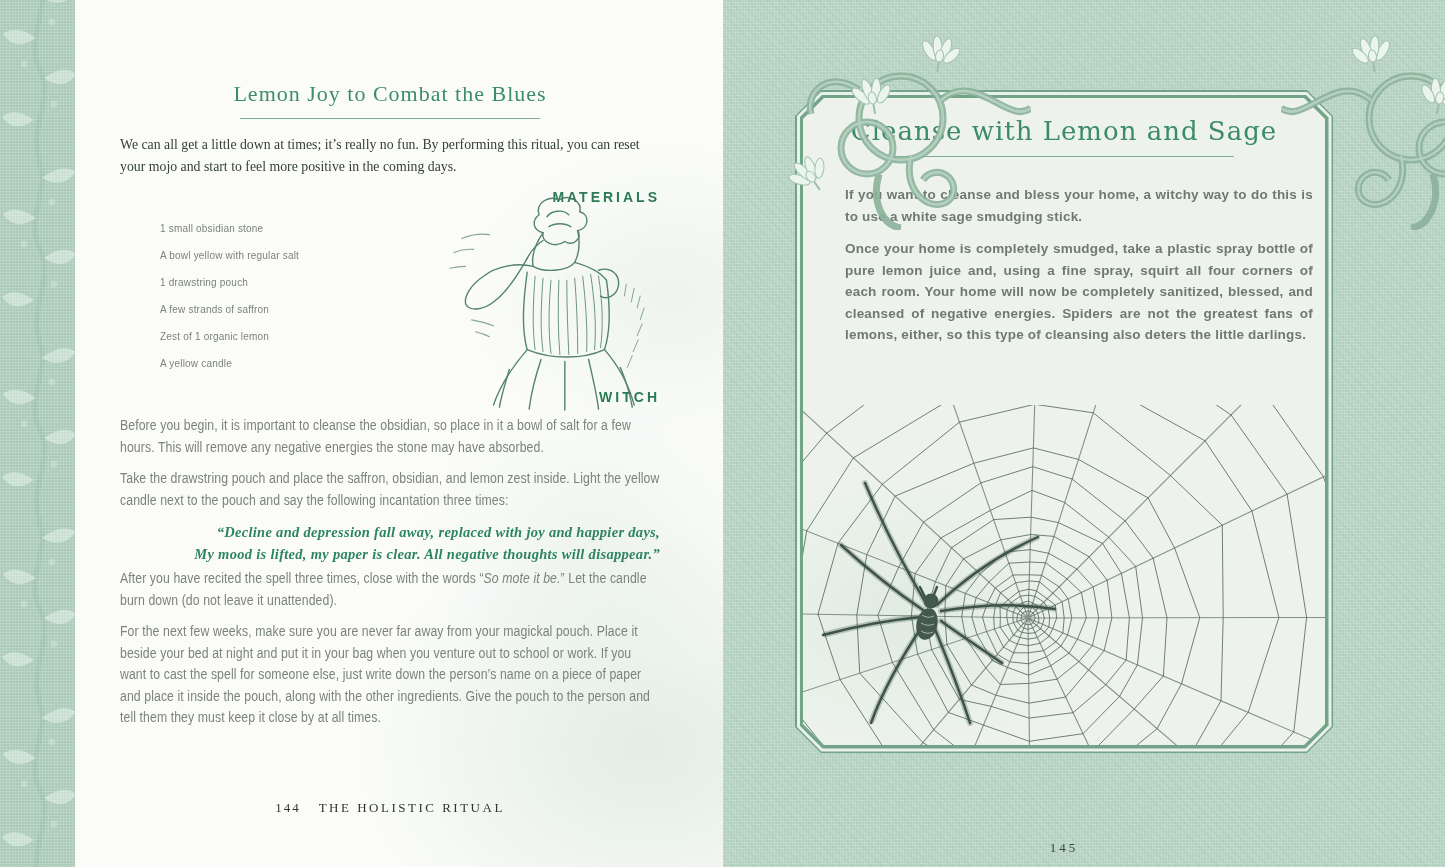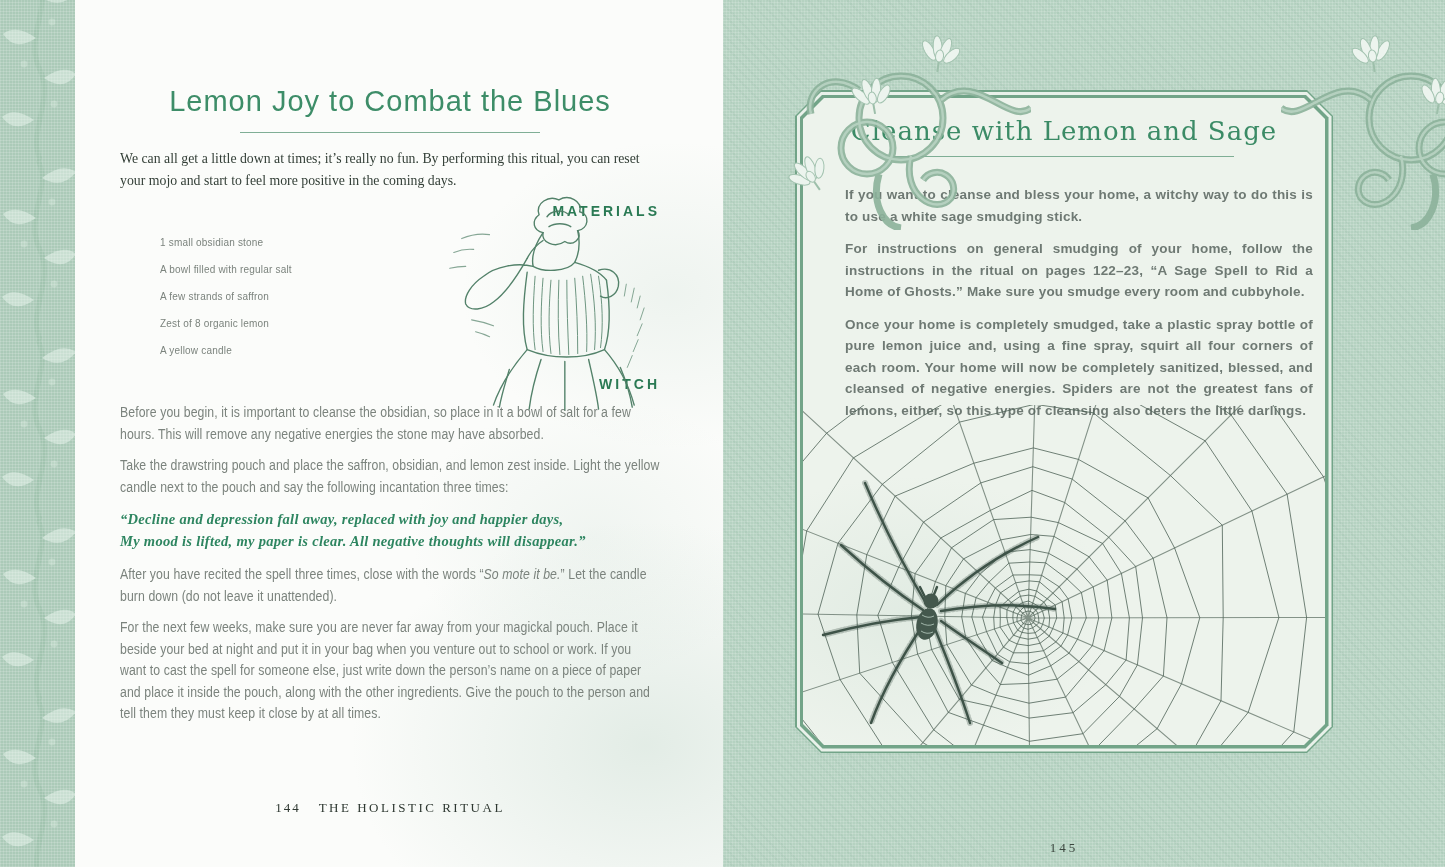--- a/index.html
+++ b/index.html
@@ -18,31 +18,31 @@
   .vine-strip svg{position:absolute;inset:0;}
 
   
   .page-left{position:absolute;left:75px;top:0;width:648px;height:867px;
     background:
       radial-gradient(420px 320px at 88% 86%, rgba(170,200,183,.30), transparent 70%),
       radial-gradient(300px 220px at 92% 34%, rgba(170,200,183,.16), transparent 70%),
       radial-gradient(260px 200px at 80% 62%, rgba(170,200,183,.14), transparent 70%),
       #fbfcfa;}
   .lp-content{position:absolute;left:45px;top:70px;width:540px;}
-  .lp-title{margin:16px;text-align:center;font-family:Liberation Sans, sans-serif;font-weight:400;
-    font-size:29px;line-height:30px;color:#3d8d68;letter-spacing:1px;}
+  .lp-title{margin:9px;text-align:center;font-family:Liberation Serif, serif;font-weight:400;
+    font-size:22px;line-height:30px;color:#3d8d68;letter-spacing:1px;}
   .title-rule{width:300px;height:1px;background:#7fae95;margin:9px auto 14px auto;}
   .serifp{font-family:"Liberation Serif",serif;color:#333f37;font-size:15px;line-height:22px;margin:0 0 12px 0;}
   .condense{width:616px;transform:scaleX(0.877);transform-origin:0 0;}
   .condense-serif{width:587px;transform:scaleX(0.92);transform-origin:0 0;}
   .green-head{margin:12px 0 10px 0;font-size:14px;font-weight:bold;letter-spacing:3px;color:#2a7a54;text-align:right;}
   .mat-list{list-style:none;margin:0 0 6px 0;padding:0 0 0 40px;}
   .mat-list li{font-size:10px;line-height:27px;color:#7b837d;letter-spacing:.2px;}
   .sansp{font-size:14px;line-height:21.5px;color:#7b837d;letter-spacing:.1px;margin:0 0 10px 0;}
-  .incant{margin:4px 0 12px 0;text-align:left;font-family:"Liberation Serif",serif;
+  .incant{margin:4px 0 3px 0;text-align:right;font-family:"Liberation Serif",serif;
     font-style:italic;font-weight:bold;font-size:14.5px;line-height:22px;color:#2d8560;letter-spacing:.3px;}
   .woman{position:absolute;left:312px;top:122px;width:228px;height:220px;}
   .lp-footer{position:absolute;left:45px;top:800px;width:540px;text-align:center;
     font-family:"Liberation Serif",serif;font-size:13px;color:#2e3831;letter-spacing:2.5px;}
   .lp-footer .pg{margin-right:18px;letter-spacing:2px;}
 
   
   .page-right{position:absolute;left:723px;top:0;width:722px;height:867px;background:#b5d2c1;}
   .page-right .tex{position:absolute;inset:0;
     background:
@@ -120,23 +120,24 @@
     <div class="lp-content">
 
       <h1 class="lp-title">Lemon Joy to Combat the Blues</h1>
       <div class="title-rule"></div>
 
       <p class="serifp condense-serif">We can all get a little down at times; it’s really no fun. By performing this ritual, you can reset your mojo and start to feel more positive in the coming days.</p>
 
       <h2 class="green-head">MATERIALS</h2>
       <ul class="mat-list">
         <li>1 small obsidian stone</li>
-        <li>A bowl filled with regular salt</li>
+        <li>A bowl yellow with regular salt</li>
+        <li>1 drawstring pouch</li>
         <li>A few strands of saffron</li>
-        <li>Zest of 8 organic lemon</li>
+        <li>Zest of 1 organic lemon</li>
         <li>A yellow candle</li>
       </ul>
 
       <h2 class="green-head">WITCH</h2>
       <p class="sansp condense">Before you begin, it is important to cleanse the obsidian, so place in it a bowl of salt for a few hours. This will remove any negative energies the stone may have absorbed.</p>
       <p class="sansp condense">Take the drawstring pouch and place the saffron, obsidian, and lemon zest inside. Light the yellow candle next to the pouch and say the following incantation three times:</p>
 
       <div class="incant">
         <div>“Decline and depression fall away, replaced with joy and happier days,</div>
         <div>My mood is lifted, my paper is clear. All negative thoughts will disappear.”</div>
@@ -190,21 +191,20 @@
       <div class="f1"></div>
       <div class="f2"></div>
       <div class="f3"></div>
       <div class="f4">
 
         <h1 class="rp-title">Cleanse with Lemon and Sage</h1>
         <div class="rp-rule"></div>
 
         <div class="rp-text">
           <p>If you want to cleanse and bless your home, a witchy way to do this is to use a white sage smudging stick.</p>
-          <p>For instructions on general smudging of your home, follow the instructions in the ritual on pages 122–23, “A Sage Spell to Rid a Home of Ghosts.” Make sure you smudge every room and cubbyhole.</p>
           <p>Once your home is completely smudged, take a plastic spray bottle of pure lemon juice and, using a fine spray, squirt all four corners of each room. Your home will now be completely sanitized, blessed, and cleansed of negative energies. Spiders are not the greatest fans of lemons, either, so this type of cleansing also deters the little darlings.</p>
         </div>
 
         <div class="web-wrap">
           <svg id="web-svg" viewBox="0 0 522 340" width="522" height="340" aria-hidden="true">
             <path id="web-spokes" fill="none" stroke="#55685d" stroke-width="1.1" opacity="0.7" d="M225,213 L655.0,212.2 M225,213 L620.2,382.4 M225,213 L551.5,492.8 M225,213 L409.7,601.3 M225,213 L229.9,643.0 M225,213 L59.9,610.1 M225,213 L-52.4,541.6 M225,213 L-183.6,347.0 M225,213 L-204.9,205.3 M225,213 L-175.1,55.6 M225,213 L-91.9,-77.7 M225,213 L83.0,-192.9 M225,213 L238.5,-216.8 M225,213 L355.4,-196.8 M225,213 L529.0,-91.1 M225,213 L613.0,27.6 "></path>
             <path id="web-rings" fill="none" stroke="#4f6358" stroke-width="1" opacity="0.8" d="M232.1,213.0L231.2,215.6L230.4,217.6L228.0,219.3L225.1,219.7L222.5,219.1L220.2,218.6L218.0,215.3L218.3,212.9L218.5,210.5L219.6,208.0L222.8,206.6L225.2,206.1L227.1,206.3L230.1,207.9L231.2,210.1Z M235.7,213.0L235.9,217.7L233.4,220.2L229.7,222.8L225.1,224.3L220.8,223.1L218.1,221.2L214.0,216.6L214.0,212.8L214.8,209.0L217.2,205.8L221.1,201.9L225.3,202.2L228.5,201.8L232.9,205.1L234.8,208.3Z M241.3,213.0L239.6,219.3L237.6,223.8L232.0,227.8L225.2,228.4L219.0,227.4L214.7,225.2L210.5,217.8L209.8,212.7L210.2,207.2L212.9,201.9L219.6,197.5L225.5,196.0L229.8,198.0L236.3,201.7L239.5,206.1Z M246.7,213.0L245.9,221.9L241.5,227.1L234.3,232.6L225.2,234.2L216.9,232.5L210.5,230.2L205.2,219.5L203.8,212.6L204.0,204.8L208.2,197.6L217.4,191.2L225.7,190.1L231.9,191.3L240.9,197.1L245.0,203.4Z M253.7,212.9L249.7,223.6L246.2,231.2L237.0,238.3L225.3,240.6L214.2,239.0L206.2,235.3L197.1,222.1L197.3,212.5L197.0,202.0L205.2,194.8L215.7,186.5L225.9,184.2L233.6,186.0L244.2,193.8L252.3,200.0Z M261.2,212.9L259.9,228.0L252.9,236.9L240.6,245.7L225.4,247.8L210.5,247.8L200.4,242.1L191.4,224.0L190.7,212.4L192.5,200.2L197.5,187.8L212.7,177.8L226.2,175.9L236.5,176.8L249.9,188.1L259.1,196.7Z M268.8,212.9L264.6,230.0L257.9,241.2L243.4,251.8L225.5,258.8L206.8,256.8L194.4,249.3L183.5,226.6L179.5,212.2L184.9,197.2L192.3,183.0L210.0,170.0L226.4,169.8L238.6,170.3L256.2,181.8L265.1,193.8Z M283.3,212.9L274.5,234.2L266.0,248.2L247.7,260.8L225.6,270.2L204.5,262.4L189.1,255.5L174.0,229.7L168.8,212.0L173.1,192.6L185.9,177.2L205.8,158.2L226.8,157.0L242.6,157.8L264.0,173.9L278.4,187.5Z M295.7,212.9L289.4,240.6L275.9,256.6L254.1,274.2L225.7,278.4L197.3,279.5L182.8,263.0L162.9,233.4L158.7,211.8L162.4,188.4L177.1,169.1L202.0,147.2L227.2,144.6L245.6,148.3L273.9,164.0L290.2,181.9Z M308.9,212.8L301.1,245.6L285.6,264.9L262.6,292.1L226.0,298.2L192.9,290.2L168.4,280.0L143.9,239.6L141.8,211.5L142.8,180.7L160.5,153.9L197.7,134.9L227.6,129.5L251.0,131.4L286.1,151.8L304.2,175.2Z M326.4,212.8L323.1,255.0L302.8,279.7L270.0,307.7L226.1,313.1L188.3,301.4L156.3,294.4L128.6,244.6L122.3,211.2L132.4,176.6L148.5,142.8L190.6,114.6L228.2,112.2L255.4,117.6L299.5,138.4L318.4,168.4Z M339.5,212.8L334.4,259.9L316.5,291.4L280.0,328.7L226.4,336.3L180.5,320.1L145.3,307.4L114.6,249.2L108.4,210.9L112.1,168.6L137.8,133.0L187.4,105.4L229.0,85.4L261.7,97.5L305.7,132.2L332.7,161.5Z M364.0,212.7L360.4,271.0L331.2,304.0L288.9,347.3L226.6,354.1L166.8,353.0L130.7,324.8L89.4,257.5L74.8,210.3L95.7,162.1L120.5,117.1L177.8,77.9L229.8,61.7L269.2,74.1L322.1,115.9L350.1,153.2Z M396.8,212.7L378.5,278.8L354.1,323.7L299.0,368.6L226.9,381.6L162.7,362.9L119.8,337.6L56.7,268.2L53.8,209.9L63.8,149.6L92.1,91.1L170.9,58.2L230.4,42.9L275.4,54.4L345.1,92.9L371.6,143.0Z M420.2,212.6L418.0,295.7L386.7,351.6L307.8,387.1L227.3,418.3L148.6,396.7L95.6,366.3L37.1,274.6L15.0,209.2L35.0,138.2L79.3,79.3L156.5,17.1L231.7,-0.7L290.3,7.8L367.4,70.5L419.3,120.2Z M475.9,212.5L445.2,307.4L399.7,362.7L325.4,424.0L227.6,444.5L129.6,442.6L67.2,400.0L-17.9,292.7L-10.6,208.8L3.7,125.9L50.4,52.9L148.3,-6.2L233.0,-41.2L299.4,-21.0L402.1,35.8L448.9,106.0Z M503.6,212.5L490.8,326.9L432.8,391.0L351.0,478.0L228.4,515.1L113.7,480.8L44.0,427.4L-41.6,300.5L-63.2,207.8L-43.5,107.3L23.6,28.2L131.7,-53.7L234.4,-84.3L314.3,-67.7L428.0,9.9L484.1,89.2Z M567.4,212.3L531.3,344.3L468.9,422.0L363.9,505.0L228.8,545.9L88.7,540.9L0.4,479.1L-112.5,323.7L-110.8,207.0L-103.2,83.9L-22.3,-13.8L119.0,-90.1L236.1,-140.5L325.5,-103.0L456.7,-18.8L520.5,71.8Z M601.9,212.3L584.7,367.1L521.9,467.5L405.9,593.4L229.7,626.4L70.0,585.9L-33.2,518.9L-133.2,330.5L-171.5,205.9L-130.4,73.1L-68.0,-55.7L96.5,-154.4L237.2,-172.9L346.1,-167.6L509.0,-71.1L572.2,47.1Z "></path>
             <g>
               <g fill="none" stroke="rgba(62,83,72,.30)" stroke-width="6" stroke-linecap="round" stroke-dasharray="1 3">
                 <path d="M124,200 C100,160 80,120 62,78"></path>

